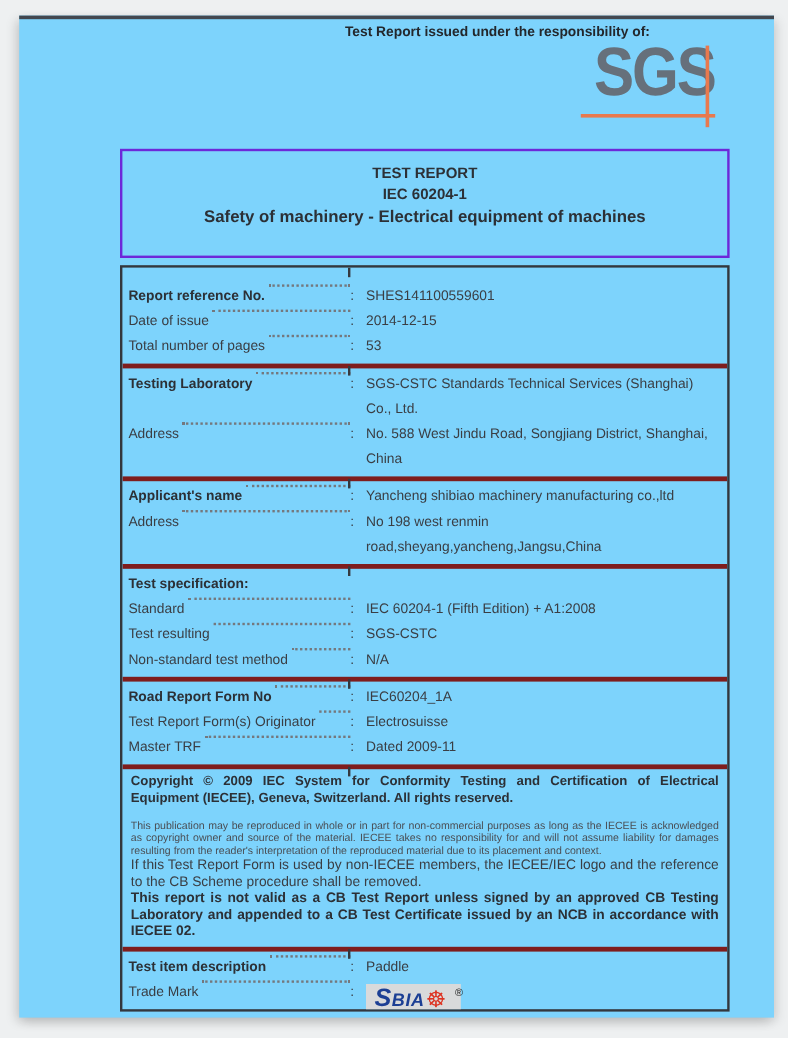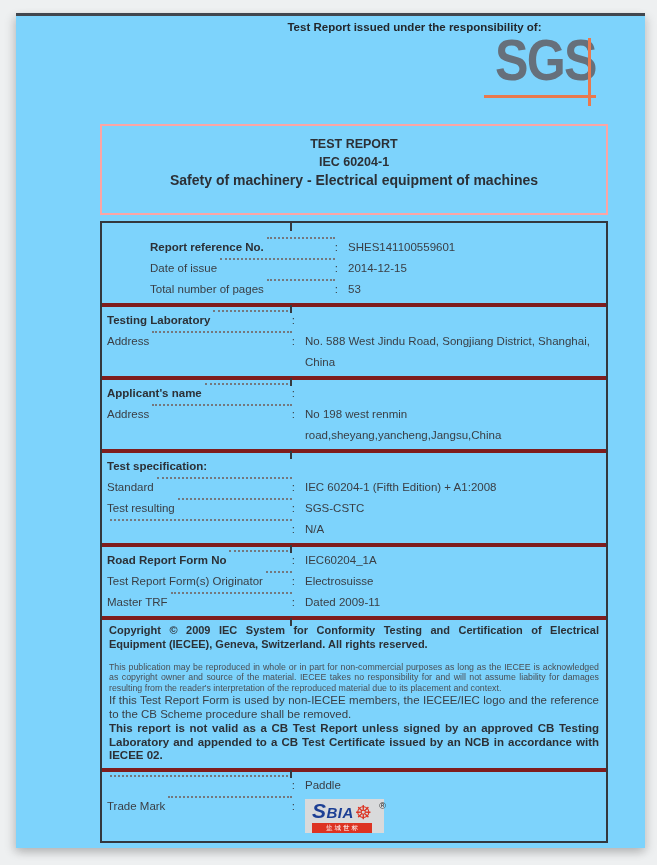--- a/index.html
+++ b/index.html
@@ -26,32 +26,32 @@
     position:absolute; left:3px; top:-6px;
     font-size:57px; font-weight:bold; color:#66707b;
     letter-spacing:-2px; line-height:1;
     transform:scaleX(0.88); transform-origin:left top;
   }
   .logo-hline { position:absolute; left:468px; top:79px; width:112px; height:3px; background:#e8794e; }
   .logo-vline { position:absolute; left:572px; top:22px; width:3px; height:68px; background:#e8794e; }
 
   .title-box {
     position:absolute; left:84px; top:108px; width:508px; height:91px;
-    border:2px solid #fca5a5; text-align:center; color:#2c3036;
+    border:2px solid #6d28d9; text-align:center; color:#2c3036;
     padding-top:9px;
   }
   .title-box .t-sm { font-size:12.5px; font-weight:bold; line-height:18px; }
   .title-box .t-lg { font-size:14px;   font-weight:bold; line-height:19px; }
 
   .main-box {
     position:absolute; left:84px; top:205px; width:508px; height:622px;
     border:2px solid #33373d; overflow:hidden; font-size:11.5px;
   }
   .sec { border-top:4px solid #7f1d1d; position:relative; padding:3px 0; }
-  .sec:first-child { border-top:none; padding-top:14px;padding-left:43px; }
+  .sec:first-child { border-top:none; padding-top:14px; }
   .sec::before {
     content:""; position:absolute; left:188px; top:-2px;
     width:2px; height:8px; background:#35393f;
   }
   .sec:first-child::before { top:0; }
 
   .row { display:flex; align-items:flex-start; line-height:21px; padding:0 7px 0 5px; }
   .lbl { display:flex; flex:0 0 188px; align-items:flex-start; }
   .lbl .t { white-space:nowrap; }
   .dots { flex:1; border-bottom:2px dotted #74787e; margin:0 0 5px 3px; min-width:6px; }
@@ -130,38 +130,40 @@
       </div>
     </div>
 
     <div class="sec">
       <div class="row">
         <div class="lbl">
             <span class="t b">Testing Laboratory</span>
             <span class="dots"></span>
             <span class="colon">:</span>
           </div>
+        <div class="val">SGS-CSTC Standards Technical Services (Shanghai) Co., Ltd.</div>
       </div>
       <div class="row">
         <div class="lbl">
             <span class="t">Address</span>
             <span class="dots"></span>
             <span class="colon">:</span>
           </div>
         <div class="val">No. 588 West Jindu Road, Songjiang District, Shanghai, China</div>
       </div>
     </div>
 
     <div class="sec">
       <div class="row">
         <div class="lbl">
             <span class="t b">Applicant's name</span>
             <span class="dots"></span>
             <span class="colon">:</span>
           </div>
+        <div class="val">Yancheng shibiao machinery manufacturing co.,ltd</div>
       </div>
       <div class="row">
         <div class="lbl">
             <span class="t">Address</span>
             <span class="dots"></span>
             <span class="colon">:</span>
           </div>
         <div class="val">No 198 west renmin road,sheyang,yancheng,Jangsu,China</div>
       </div>
     </div>
@@ -183,20 +185,21 @@
       <div class="row">
         <div class="lbl">
             <span class="t">Test resulting</span>
             <span class="dots"></span>
             <span class="colon">:</span>
           </div>
         <div class="val">SGS-CSTC</div>
       </div>
       <div class="row">
         <div class="lbl">
+            <span class="t">Non-standard test method</span>
             <span class="dots"></span>
             <span class="colon">:</span>
           </div>
         <div class="val">N/A</div>
       </div>
     </div>
 
     <div class="sec">
       <div class="row">
         <div class="lbl">
@@ -227,20 +230,21 @@
     <div class="sec copy">
       <div class="c-bold">Copyright © 2009 IEC System for Conformity Testing and Certification of Electrical Equipment (IECEE), Geneva, Switzerland. All rights reserved.</div>
       <div class="c-fine">This publication may be reproduced in whole or in part for non-commercial purposes as long as the IECEE is acknowledged as copyright owner and source of the material. IECEE takes no responsibility for and will not assume liability for damages resulting from the reader's interpretation of the reproduced material due to its placement and context.</div>
       <div class="c-norm">If this Test Report Form is used by non-IECEE members, the IECEE/IEC logo and the reference to the CB Scheme procedure shall be removed.</div>
       <div class="c-norm c-bold">This report is not valid as a CB Test Report unless signed by an approved CB Testing Laboratory and appended to a CB Test Certificate issued by an NCB in accordance with IECEE 02.</div>
     </div>
 
     <div class="sec">
       <div class="row">
         <div class="lbl">
+            <span class="t b">Test item description</span>
             <span class="dots"></span>
             <span class="colon">:</span>
           </div>
         <div class="val">Paddle</div>
       </div>
       <div class="row tm-row">
         <div class="lbl">
             <span class="t">Trade Mark</span>
             <span class="dots"></span>
             <span class="colon">:</span>

